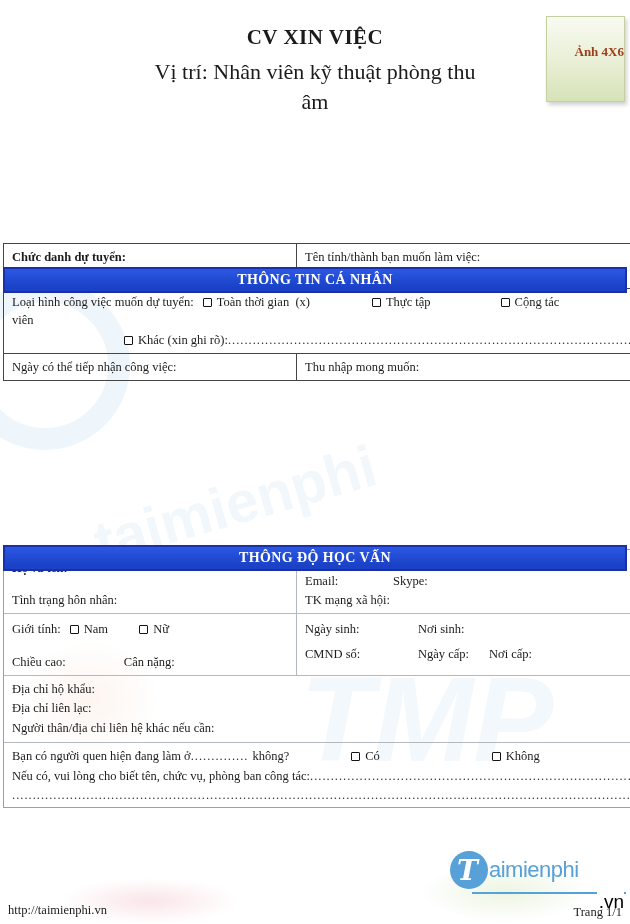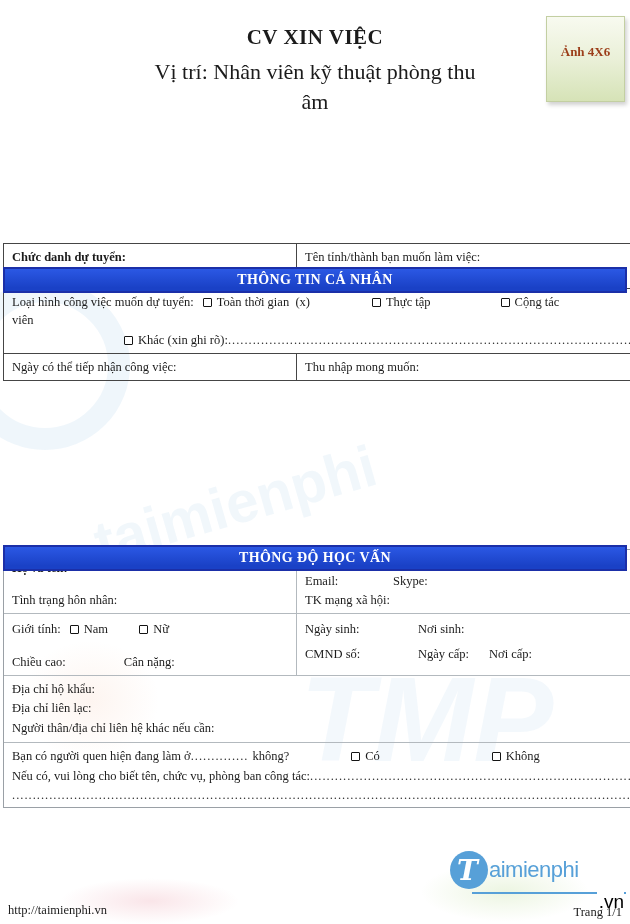--- a/index.html
+++ b/index.html
@@ -21,21 +21,21 @@
 
   .z { position:relative; z-index:1; }
 
   
   .doc-title { text-align:center; font-weight:bold; font-size:21px; padding-top:25px; letter-spacing:.5px; }
   .doc-subtitle { text-align:center; font-size:22px; max-width:352px; margin:7px auto 0; line-height:1.38; }
   .photo-box {
     top:16px; left:546px; width:79px; height:86px;
     background:linear-gradient(180deg,#f8faf0 0%, #eaf0d8 50%, #d6e3b7 100%);
     border:1px solid #c3cfa2; box-shadow:2px 3px 4px rgba(0,0,0,.18);
-    text-align:center; padding-top:27px;
+    text-align:right; padding-top:27px;
     font-weight:bold; font-size:13px; color:#9c3e1a; z-index:2;
   }
 
   
   .cb { display:inline-block; width:9px; height:9px; border:1.6px solid #141414; border-radius:1px; margin-right:5px; vertical-align:-1px; background:#fff; }
 
   
   .dots { display:inline-block; overflow:hidden; white-space:nowrap; vertical-align:bottom; letter-spacing:1px; color:#333; }
   .dots.flex1 { flex:1 1 auto; min-width:0; }
   .dots-line { display:block; overflow:hidden; white-space:nowrap; height:17px; letter-spacing:1px; color:#333; }

